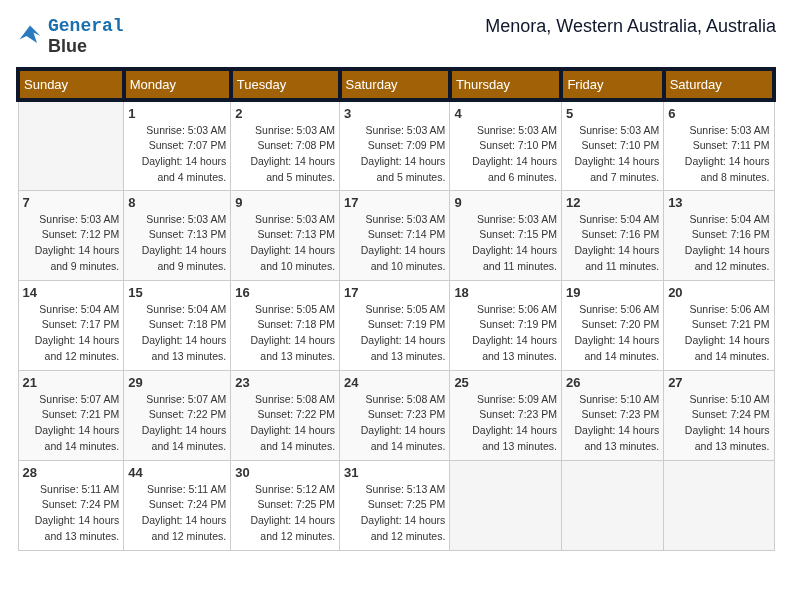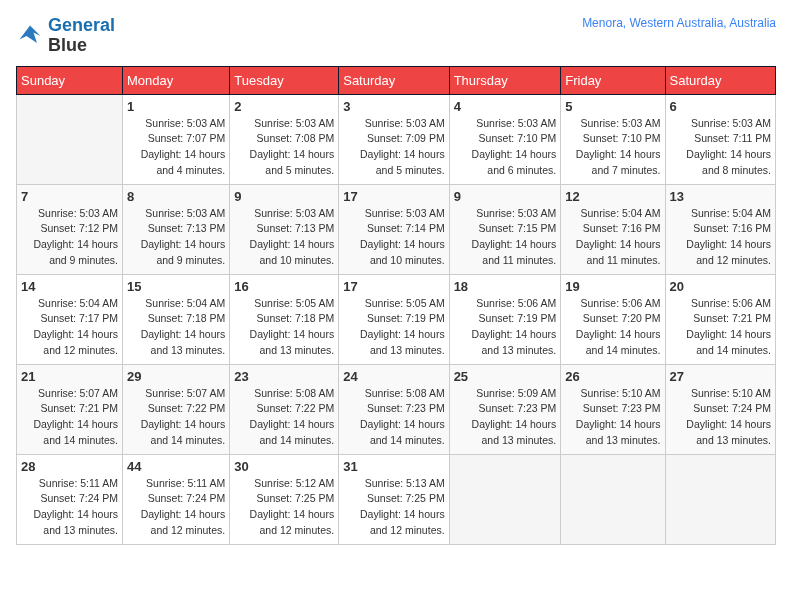--- a/index.html
+++ b/index.html
@@ -22,51 +22,52 @@
       gap: 4px;
     }
     .logo-text {
       font-size: 18px;
       font-weight: bold;
       color: #333;
       line-height: 1.1;
     }
     .logo-text span {
       color: #1a6faf;
+      font-family: Liberation Mono, monospace;
     }
     .logo-bird {
       width: 28px;
       height: 28px;
     }
     .title-section {
       text-align: right;
     }
     .month-title {
       font-size: 32px;
       color: #333;
       font-weight: normal;
     }
     .location {
-      font-size: 12px;
-      color: #3b82f6;
+      font-size: 18px;
+      color: #0f172a;
       text-align: center;
     }
     table {
       width: 100%;
       border-collapse: collapse;
       font-size: 11px;
     }
     thead tr th {
-      background-color: #ef4444;
+      background-color: #a16207;
       color: #fff;
       padding: 6px 4px;
       text-align: left;
       font-size: 13px;
       font-weight: normal;
-      border: 1px solid #0f172a;
+      border: 4px solid #0f172a;
     }
     tbody tr td {
       border: 1px solid #ccc;
       vertical-align: top;
       padding: 4px 4px;
       min-height: 80px;
       height: 90px;
       color: #333;
       background: #fff;
     }

